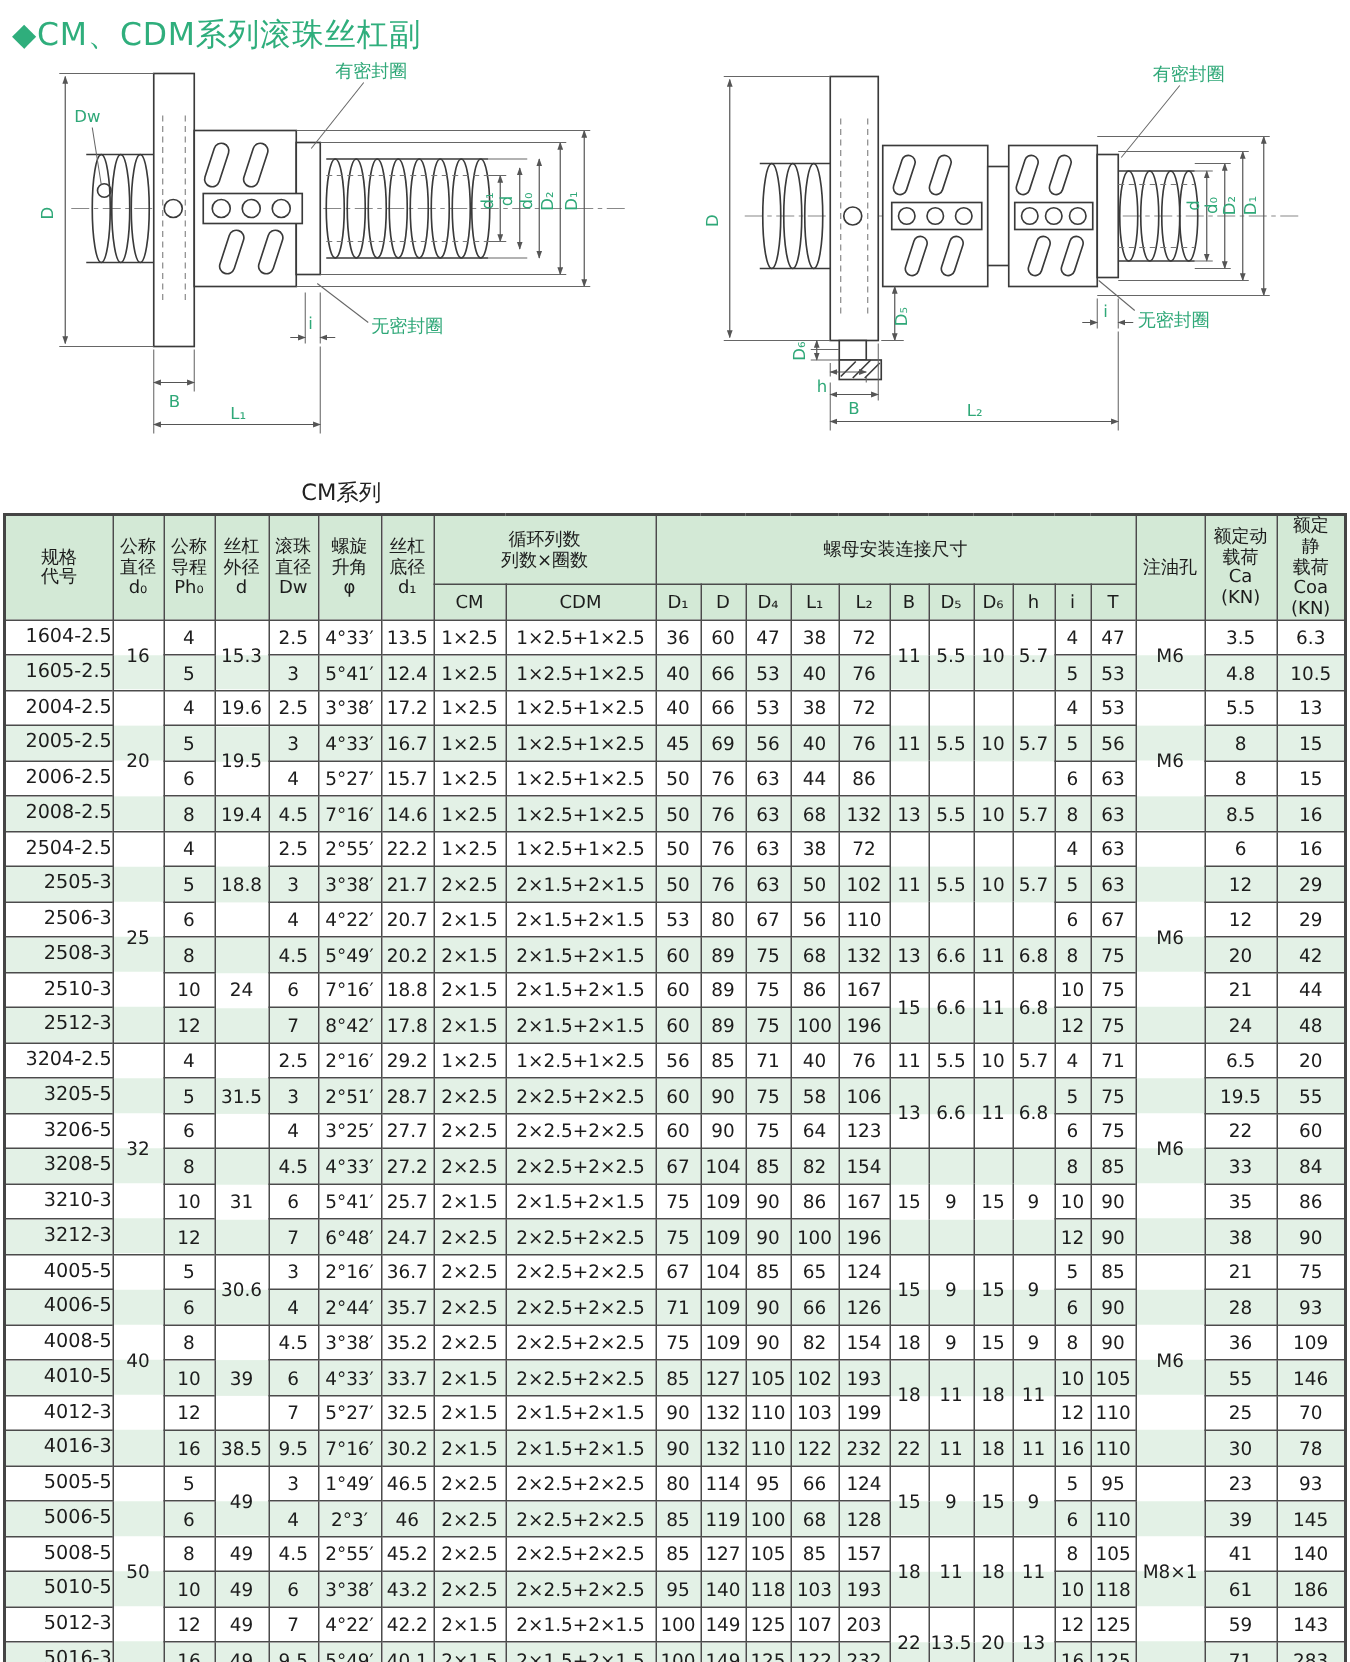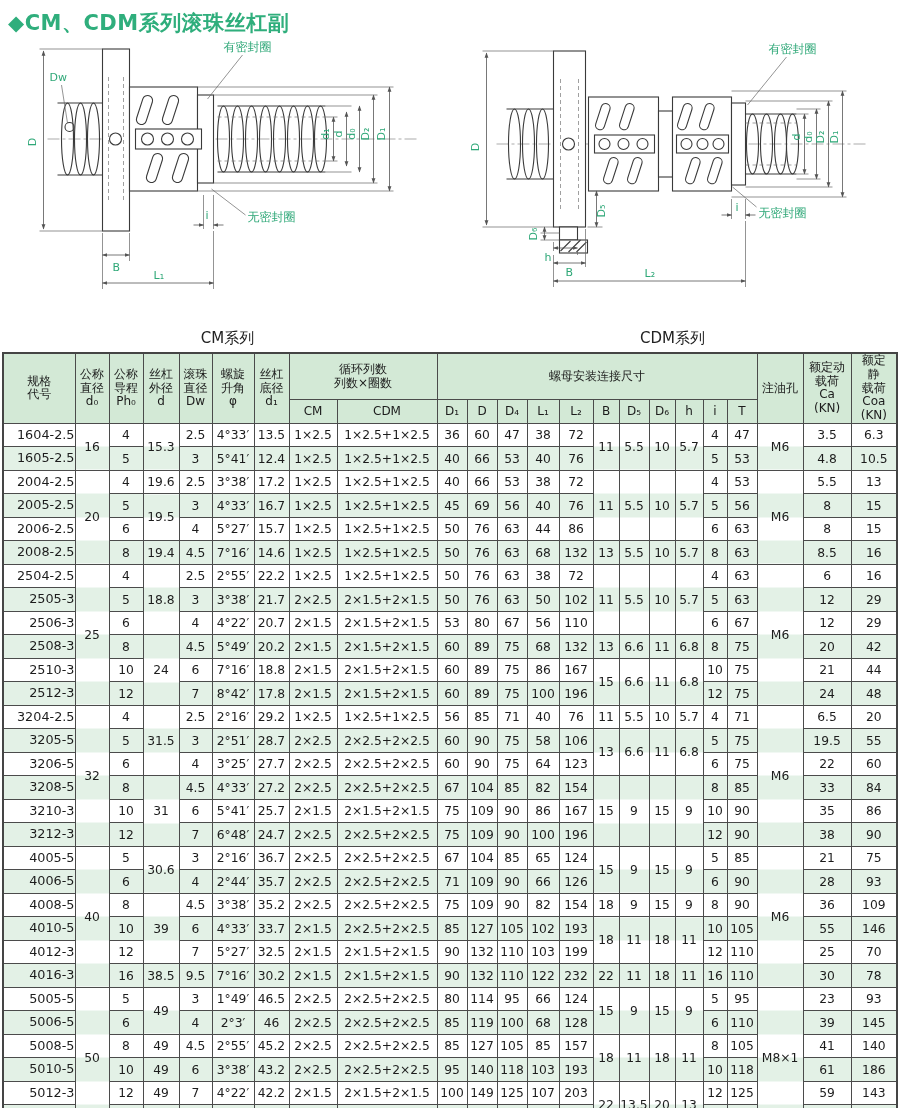--- a/index.html
+++ b/index.html
@@ -1,21 +1,21 @@
 <!DOCTYPE html>
 <html><head>
 <meta charset="utf-8">
 <style>
   html,body{margin:0;padding:0;background:#fff;width:900px;height:1108px;overflow:hidden;
     font-family:"DejaVu Sans","Liberation Sans",sans-serif;color:#1c1c1c;}
-  .title{color:#2fae7c;font-size:21px;font-weight:bold;padding:9px 0 2px 8px;letter-spacing:0.5px;}
+  .title{color:#2fae7c;font-size:21px;font-weight:normal;padding:9px 0 2px 8px;letter-spacing:0.5px;}
   .diagram-row{display:flex;justify-content:space-between;padding:0 6px;}
   .diagram{width:443px;text-align:center;}
   .diagram svg{display:block;}
-  .caption{font-size:15px;color:#222;margin-top:18px;}
+  .caption{font-size:15px;color:#222;margin-top:8px;}
   .glabel{fill:#2fa878;font-size:11px;}
   .glabel.big{font-size:12px;}
   .draw{stroke:#3a3a3a;fill:none;stroke-width:1.1;}
   .thin{stroke:#666;stroke-width:0.7;fill:none;}
   .dash{stroke:#777;stroke-width:0.7;fill:none;stroke-dasharray:4 3;}
   .cl{stroke:#888;stroke-width:0.7;fill:none;stroke-dasharray:12 3 3 3;}
   .dim{stroke:#555;stroke-width:0.8;fill:none;}
   table{border-collapse:collapse;table-layout:fixed;width:894px;margin:4px auto 0 2px;}
   th,td{border:1px solid #4b4b4b;text-align:center;vertical-align:middle;padding:0;overflow:hidden;}
   thead th{background:#d3e9d6;font-weight:normal;font-size:12px;line-height:1.15;white-space:pre-line;}
@@ -240,21 +240,20 @@
         <text class="glabel" transform="rotate(-90 367 98)" x="367" y="98" text-anchor="middle">D₂</text>
         <text class="glabel" transform="rotate(-90 381 98)" x="381" y="98" text-anchor="middle">D₁</text>
         <text class="glabel" x="279" y="172">i</text>
         <text class="glabel" transform="rotate(-90 80 195)" x="80" y="195" text-anchor="middle">D₆</text>
         <text class="glabel" x="88" y="222">h</text>
         <text class="glabel" x="109" y="237">B</text>
         <text class="glabel" transform="rotate(-90 148 172)" x="148" y="172" text-anchor="middle">D₅</text>
         <text class="glabel" x="188" y="238">L₂</text>
       </g>
     </svg>
-    <div class="caption">CDM系列</div>
   </div>
 </div>
 
 <table>
   <colgroup>
     <col style="width:72px">
       <col style="width:34px">
       <col style="width:34px">
       <col style="width:36px">
     <col style="width:33px">

